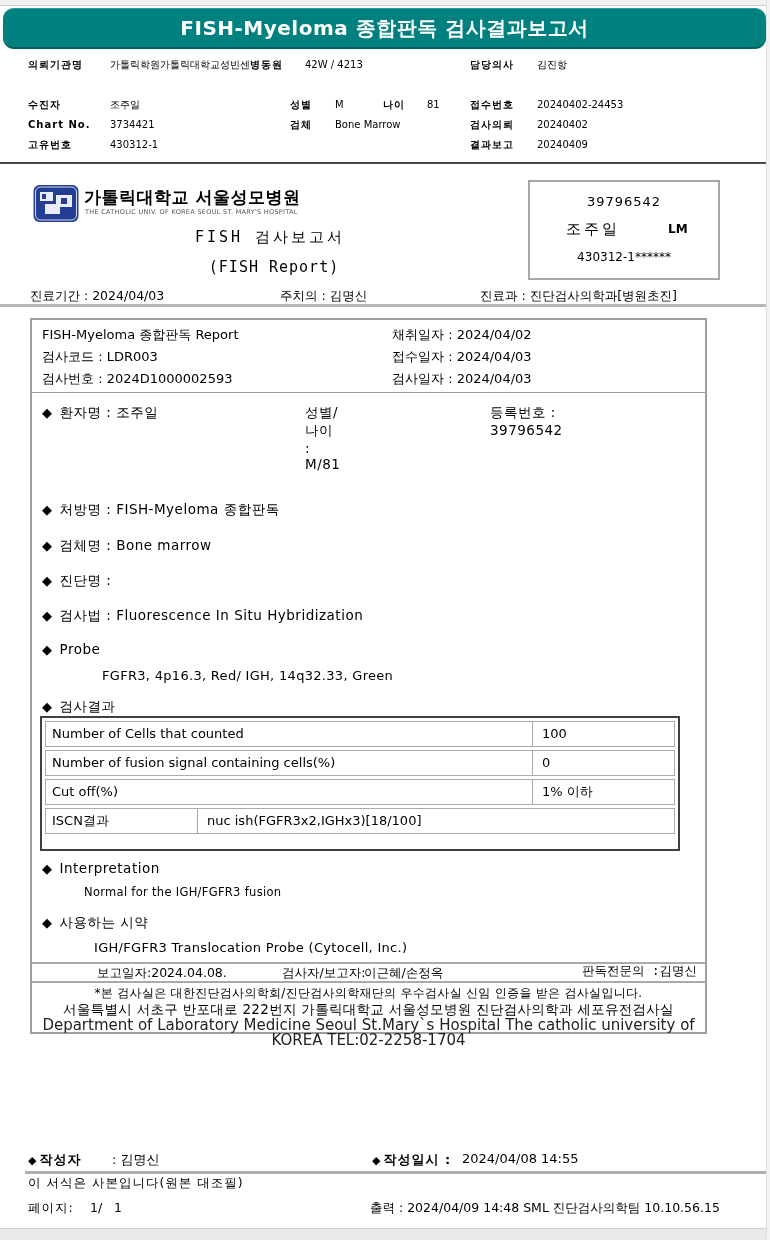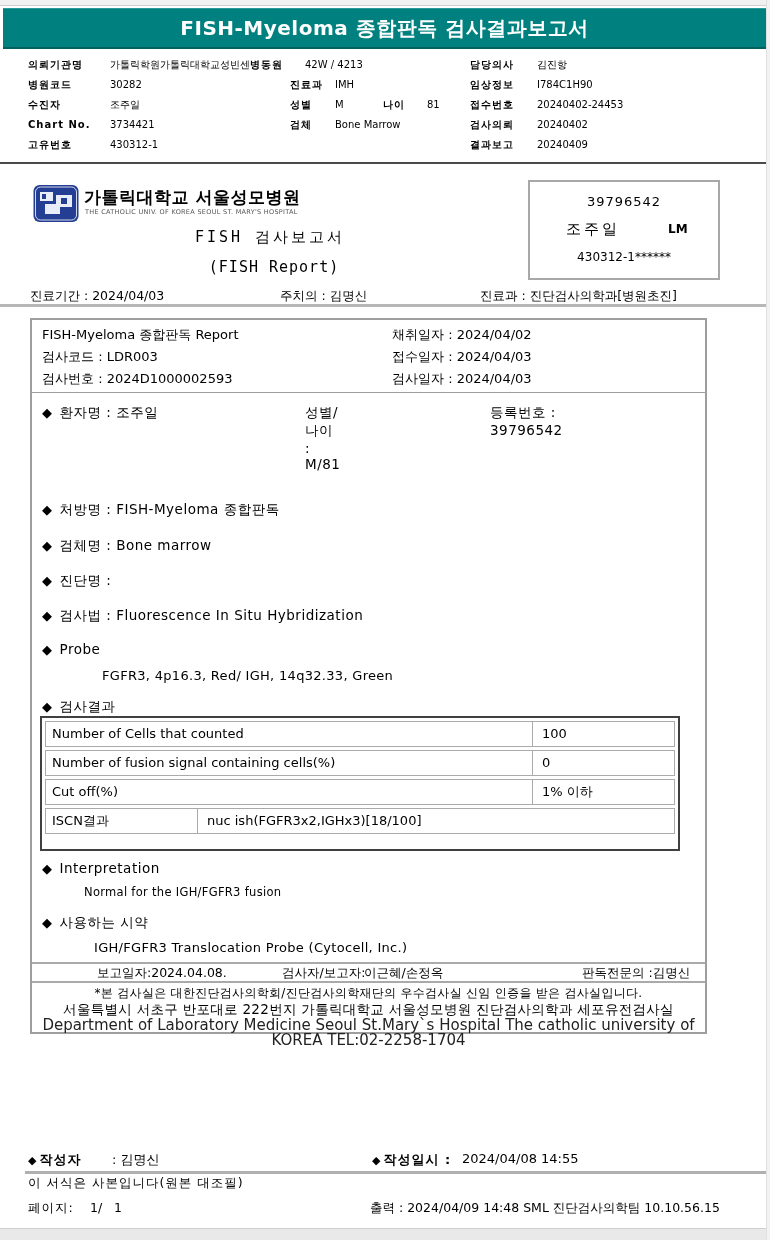--- a/index.html
+++ b/index.html
@@ -5,21 +5,21 @@
   html,body{margin:0;padding:0;background:#fff;}
   .page{position:relative;width:770px;height:1240px;background:#fff;
         font-family:"DejaVu Sans","Liberation Sans",sans-serif;color:#000;overflow:hidden;}
   .pre{white-space:pre;}
 
   
   .top-strip{position:absolute;top:0;left:0;right:0;height:5px;background:#f1f1f1;border-bottom:1px solid #cfcfcf;}
   .title-bar{position:absolute;top:8px;left:3px;right:4px;height:38px;background:#00807e;
              border-top:1px solid #2b9b99;border-bottom:2px solid #00625f;
              display:flex;align-items:center;justify-content:center;
-             color:#fff;font-size:20px;font-weight:bold;letter-spacing:0.5px;}
+             color:#fff;font-size:20px;font-weight:bold;letter-spacing:0.5px;border-radius:11px;}
   .right-edge{position:absolute;top:0;right:0;width:3px;height:1240px;background:#f2f2f2;border-left:1px solid #e0e0e0;}
   .bottom-strip{position:absolute;left:0;right:0;top:1228px;height:12px;background:#e9e9e9;border-top:1px solid #cfcfcf;}
 
   
   .pinfo{position:absolute;top:55px;left:0;width:766px;height:106px;font-size:10px;}
   .pi-row{position:absolute;left:0;width:766px;height:20px;line-height:20px;}
   .pl1{position:absolute;left:28px;font-weight:bold;letter-spacing:1px;}
   .pv1{position:absolute;left:110px;}
   .pl2{position:absolute;left:290px;font-weight:bold;letter-spacing:1px;}
   .pv2{position:absolute;left:335px;}
@@ -68,21 +68,21 @@
   .rtable{position:absolute;left:8px;top:396px;width:630px;border:2px solid #404040;padding:3px;}
   .rrow{border:1px solid #aaa;height:24px;line-height:24px;display:flex;margin-bottom:3px;}
   .rrow:last-child{margin-bottom:12px;}
   .rcell-l{flex:0 0 480px;border-right:1px solid #aaa;padding-left:6px;overflow:hidden;}
   .rcell-l2{flex:0 0 145px;border-right:1px solid #aaa;padding-left:6px;overflow:hidden;}
   .rcell-v{flex:1;padding-left:9px;overflow:hidden;}
 
   
   .signrow{position:absolute;left:0;right:0;top:642px;height:17px;line-height:17px;
            border-top:2px solid #aaa;border-bottom:2px solid #aaa;font-size:12.5px;}
-  .s1{position:absolute;left:65px;} .s2{position:absolute;left:250px;} .s3{position:absolute;left:332px;} .s4{position:absolute;left:550px;}
+  .s1{position:absolute;left:65px;} .s2{position:absolute;left:250px;} .s3{position:absolute;left:332px;} .s4{position:absolute;left:550px;font-family:Liberation Mono, monospace;}
   .notes{position:absolute;left:0;right:0;top:666px;text-align:center;}
   .note1{font-size:12px;line-height:15px;letter-spacing:0.3px;}
   .note2{font-size:13.5px;line-height:17px;letter-spacing:0.3px;}
   .note3{font-size:15px;line-height:15px;color:#222;}
 
   
   .f-author{position:absolute;top:1151px;left:0;width:766px;height:18px;font-size:13px;}
   .fa1{position:absolute;left:28px;font-weight:bold;letter-spacing:1px;}
   .fa1v{position:absolute;left:112px;}
   .fa2{position:absolute;left:372px;font-weight:bold;letter-spacing:1px;}
@@ -108,28 +108,20 @@
     <div class="pi-row" style="top:0;">
       <span class="pl1">의뢰기관명</span>
       <span class="row1flow">
         <span>가톨릭학원가톨릭대학교성빈센</span>
           <span class="ward-label">병동원</span>
           <span class="ward-value">42W / 4213</span>
       </span>
       <span class="pl3">담당의사</span>
       <span class="pv3">김진항</span>
     </div>
-    <div class="pi-row" style="top:20px;">
-      <span class="pl1">병원코드</span>
-      <span class="pv1">30282</span>
-      <span class="pl2">진료과</span>
-      <span class="pv2">IMH</span>
-      <span class="pl3">임상정보</span>
-      <span class="pv3">I784C1H90</span>
-    </div>
     <div class="pi-row" style="top:40px;">
       <span class="pl1">수진자</span>
       <span class="pv1">조주일</span>
       <span class="pl2">성별</span>
       <span class="pv2">M</span>
       <span class="pl2b">나이</span>
       <span class="pv2b">81</span>
       <span class="pl3">접수번호</span>
       <span class="pv3">20240402-24453</span>
     </div>

